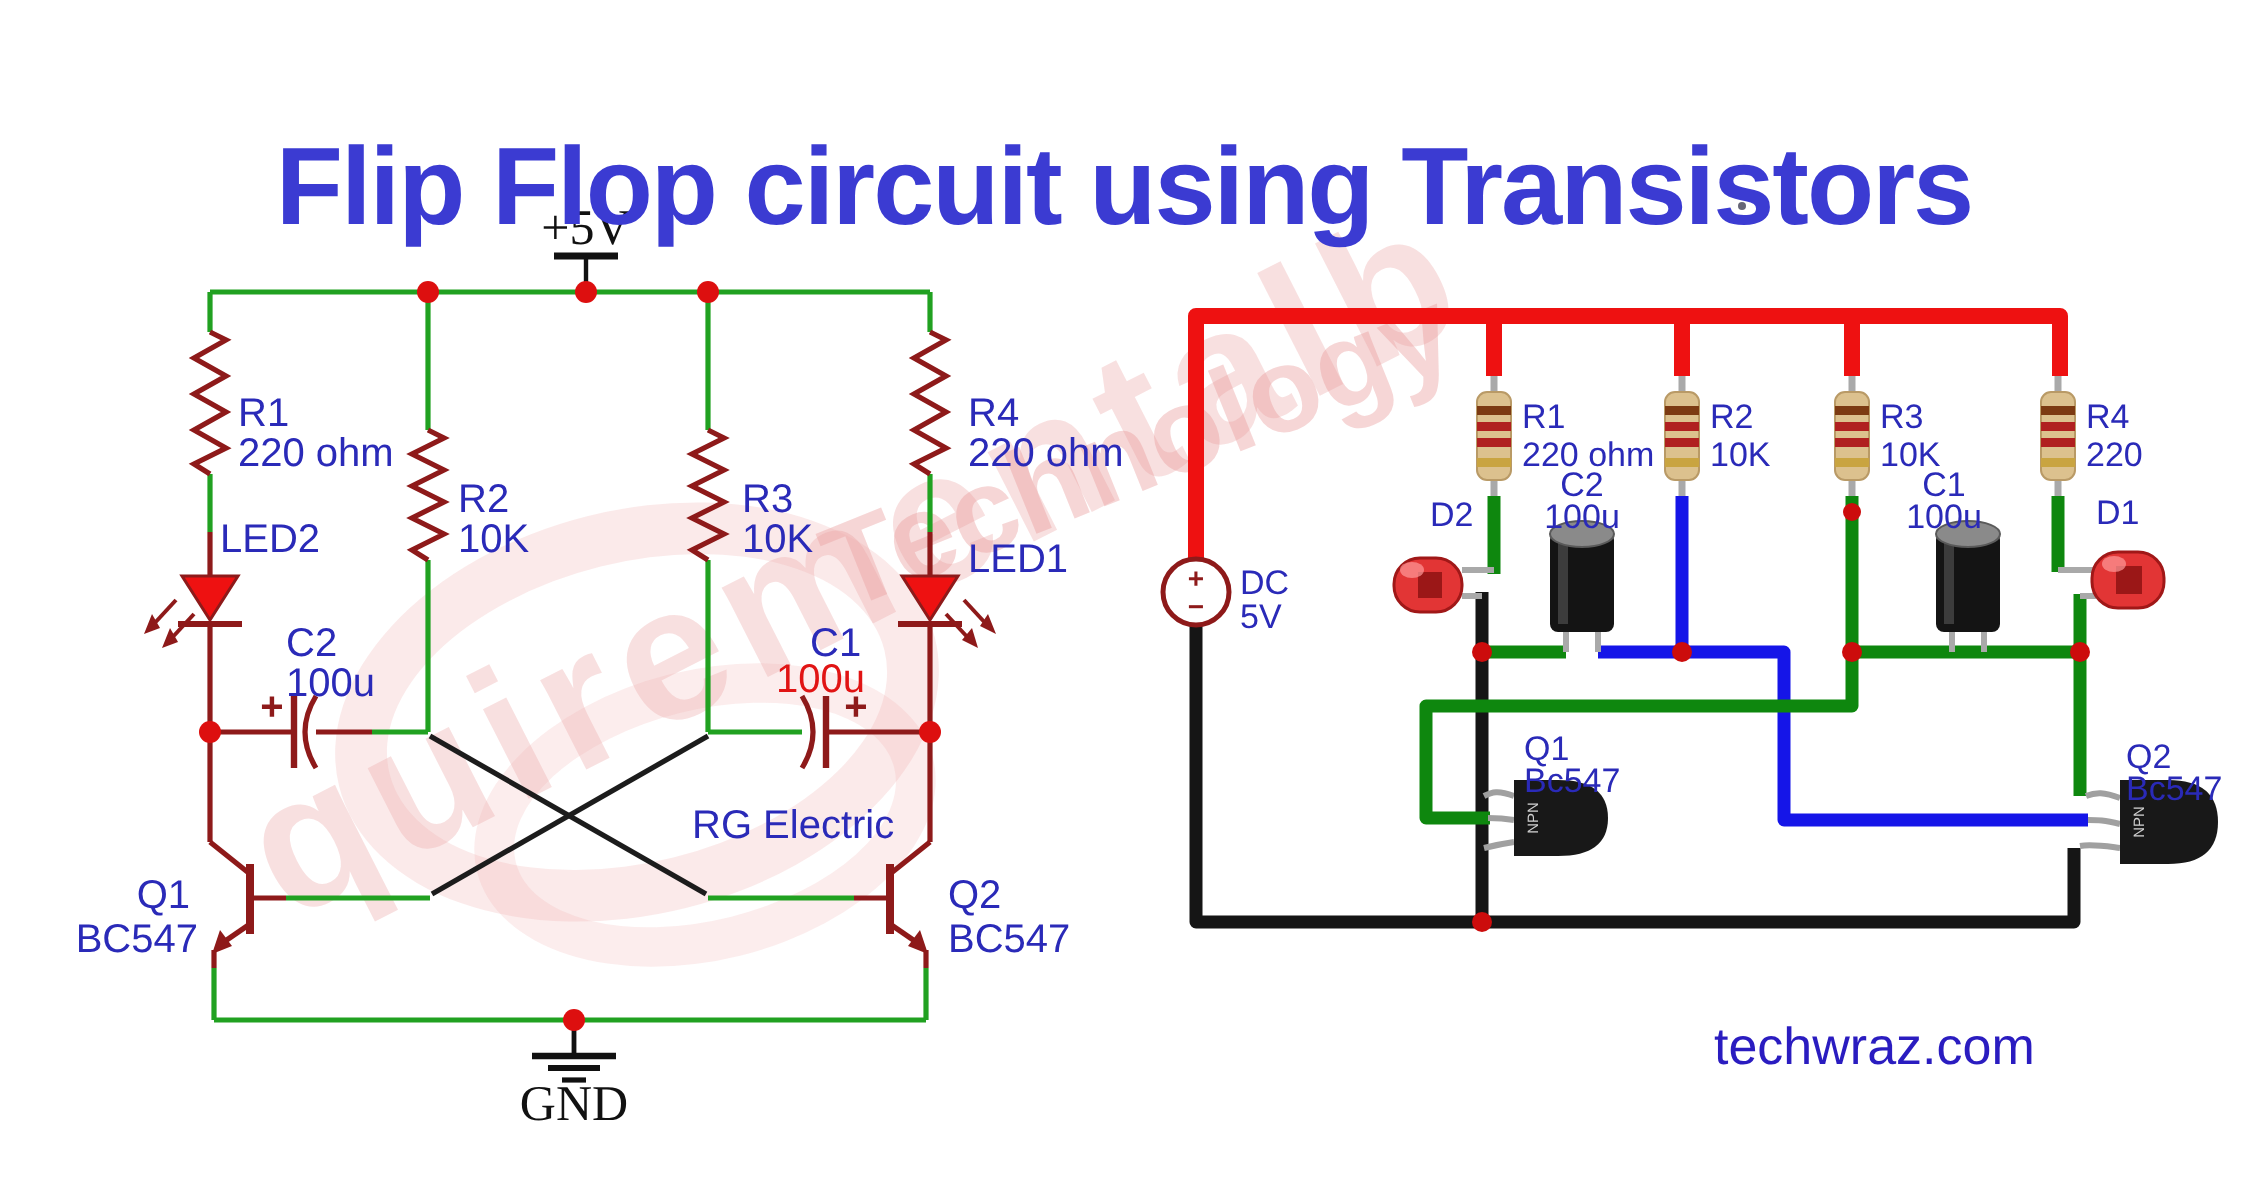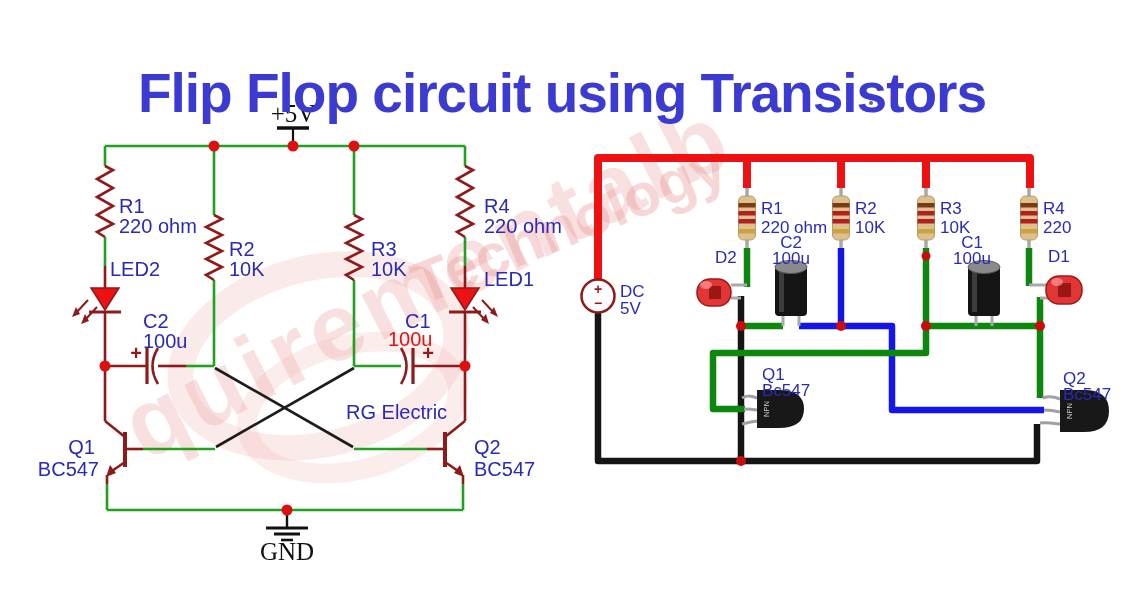--- a/index.html
+++ b/index.html
@@ -321,13 +321,14 @@
         <text x="972" y="248" text-anchor="middle" class="lbl-r">C1</text>
         <text x="972" y="264" text-anchor="middle" class="lbl-r">100u</text>
         <text x="762" y="380" class="lbl-r">Q1</text>
         <text x="762" y="396" class="lbl-r">Bc547</text>
         <text x="1063" y="384" class="lbl-r">Q2</text>
         <text x="1063" y="400" class="lbl-r">Bc547</text>
       </g>
     </g>
   </svg>
 
+  <div class="footer-site">techwraz.com</div>
 </div>
 
 </body></html>

